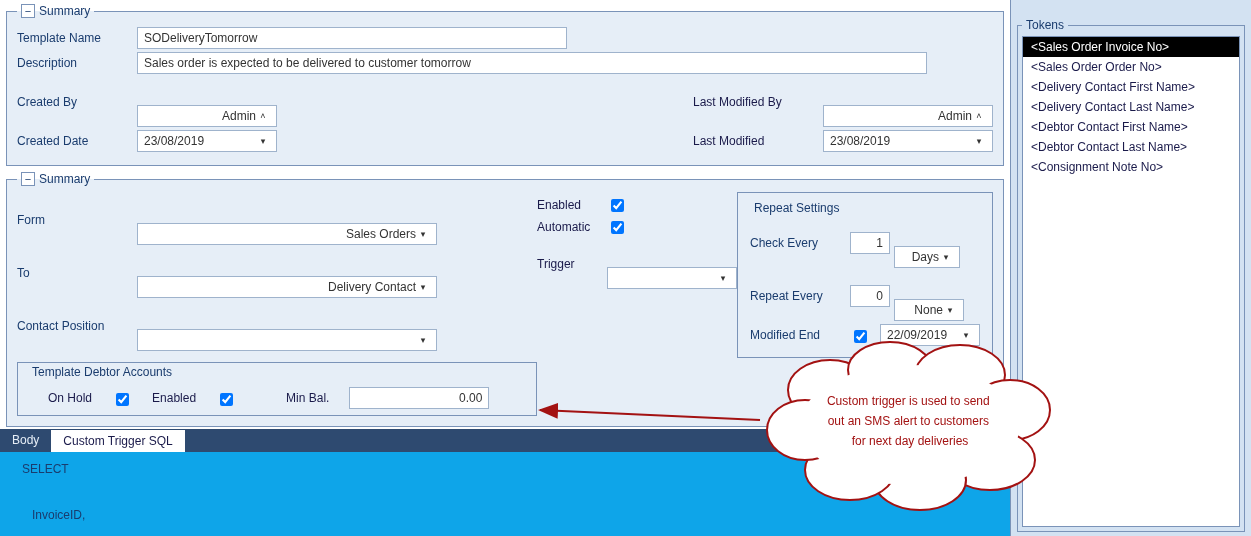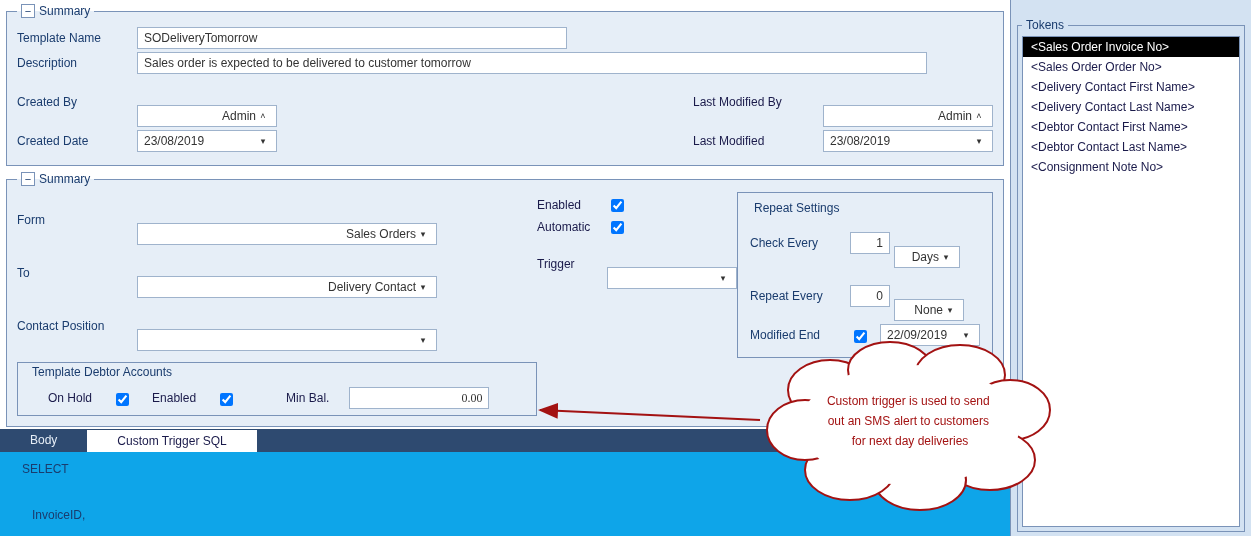--- a/index.html
+++ b/index.html
@@ -30,30 +30,30 @@
   .header-col1 { flex: 0 0 auto; }
   .header-col2 { flex: 0 0 auto; }
   .header-col3 { flex: 0 0 auto; }
   .checkbox { transform: translateY(1px); }
   .exclude-box { border: 1px solid #7a93b8; padding: 6px 10px; margin-top: 4px; width: 520px; }
   .exclude-box .title { color: #1a3c6e; margin-bottom: 4px; margin-top: -10px; background: #e6eef7; display: inline-block; padding: 0 4px; position: relative; top: -4px; }
   .exclude-inner { display: flex; align-items: center; gap: 20px; }
   .repeat-box { border: 1px solid #7a93b8; padding: 8px 12px; }
   .repeat-box .title { color: #1a3c6e; margin-top: -14px; background: #e6eef7; display: inline-block; padding: 0 4px; }
   .tabs { display: flex; background: #2e4a70; }
-  .tab { padding: 4px 30px; background: #2e4a70; color: #e6eef7; cursor: pointer; }
+  .tab { padding: 4px 12px; background: #2e4a70; color: #e6eef7; cursor: pointer; }
   .tab.active { background: #fff; color: #1a1a4a; border-top: 1px solid #2e4a70; }
   .sql-area { flex: 1; padding: 6px 22px; background: #0ea5e9; color: #1a3c6e; white-space: pre; overflow: hidden; position: relative; line-height: 1.9; }
   .token-list { border: 1px solid #7a93b8; background: #fff; flex: 1; }
   .token-item { padding: 3px 8px; color: #1a1a4a; cursor: pointer; }
   .token-item.selected { background: #000000; color: #fff; }
   
   .cloud-wrap { position: absolute; left: 530px; top: 330px; width: 520px; height: 180px; pointer-events: none; }
   .cloud-wrap svg { overflow: visible; }
-  .minbal { width: 140px; text-align: right; font-family: Liberation Serif, serif; }
+  .minbal { width: 140px; text-align: right; }
 </style>
 </head>
 <body>
 
 <div class="app">
   <div class="main">
 
     <fieldset>
       <legend>
         <span class="collapse-btn">−</span>

